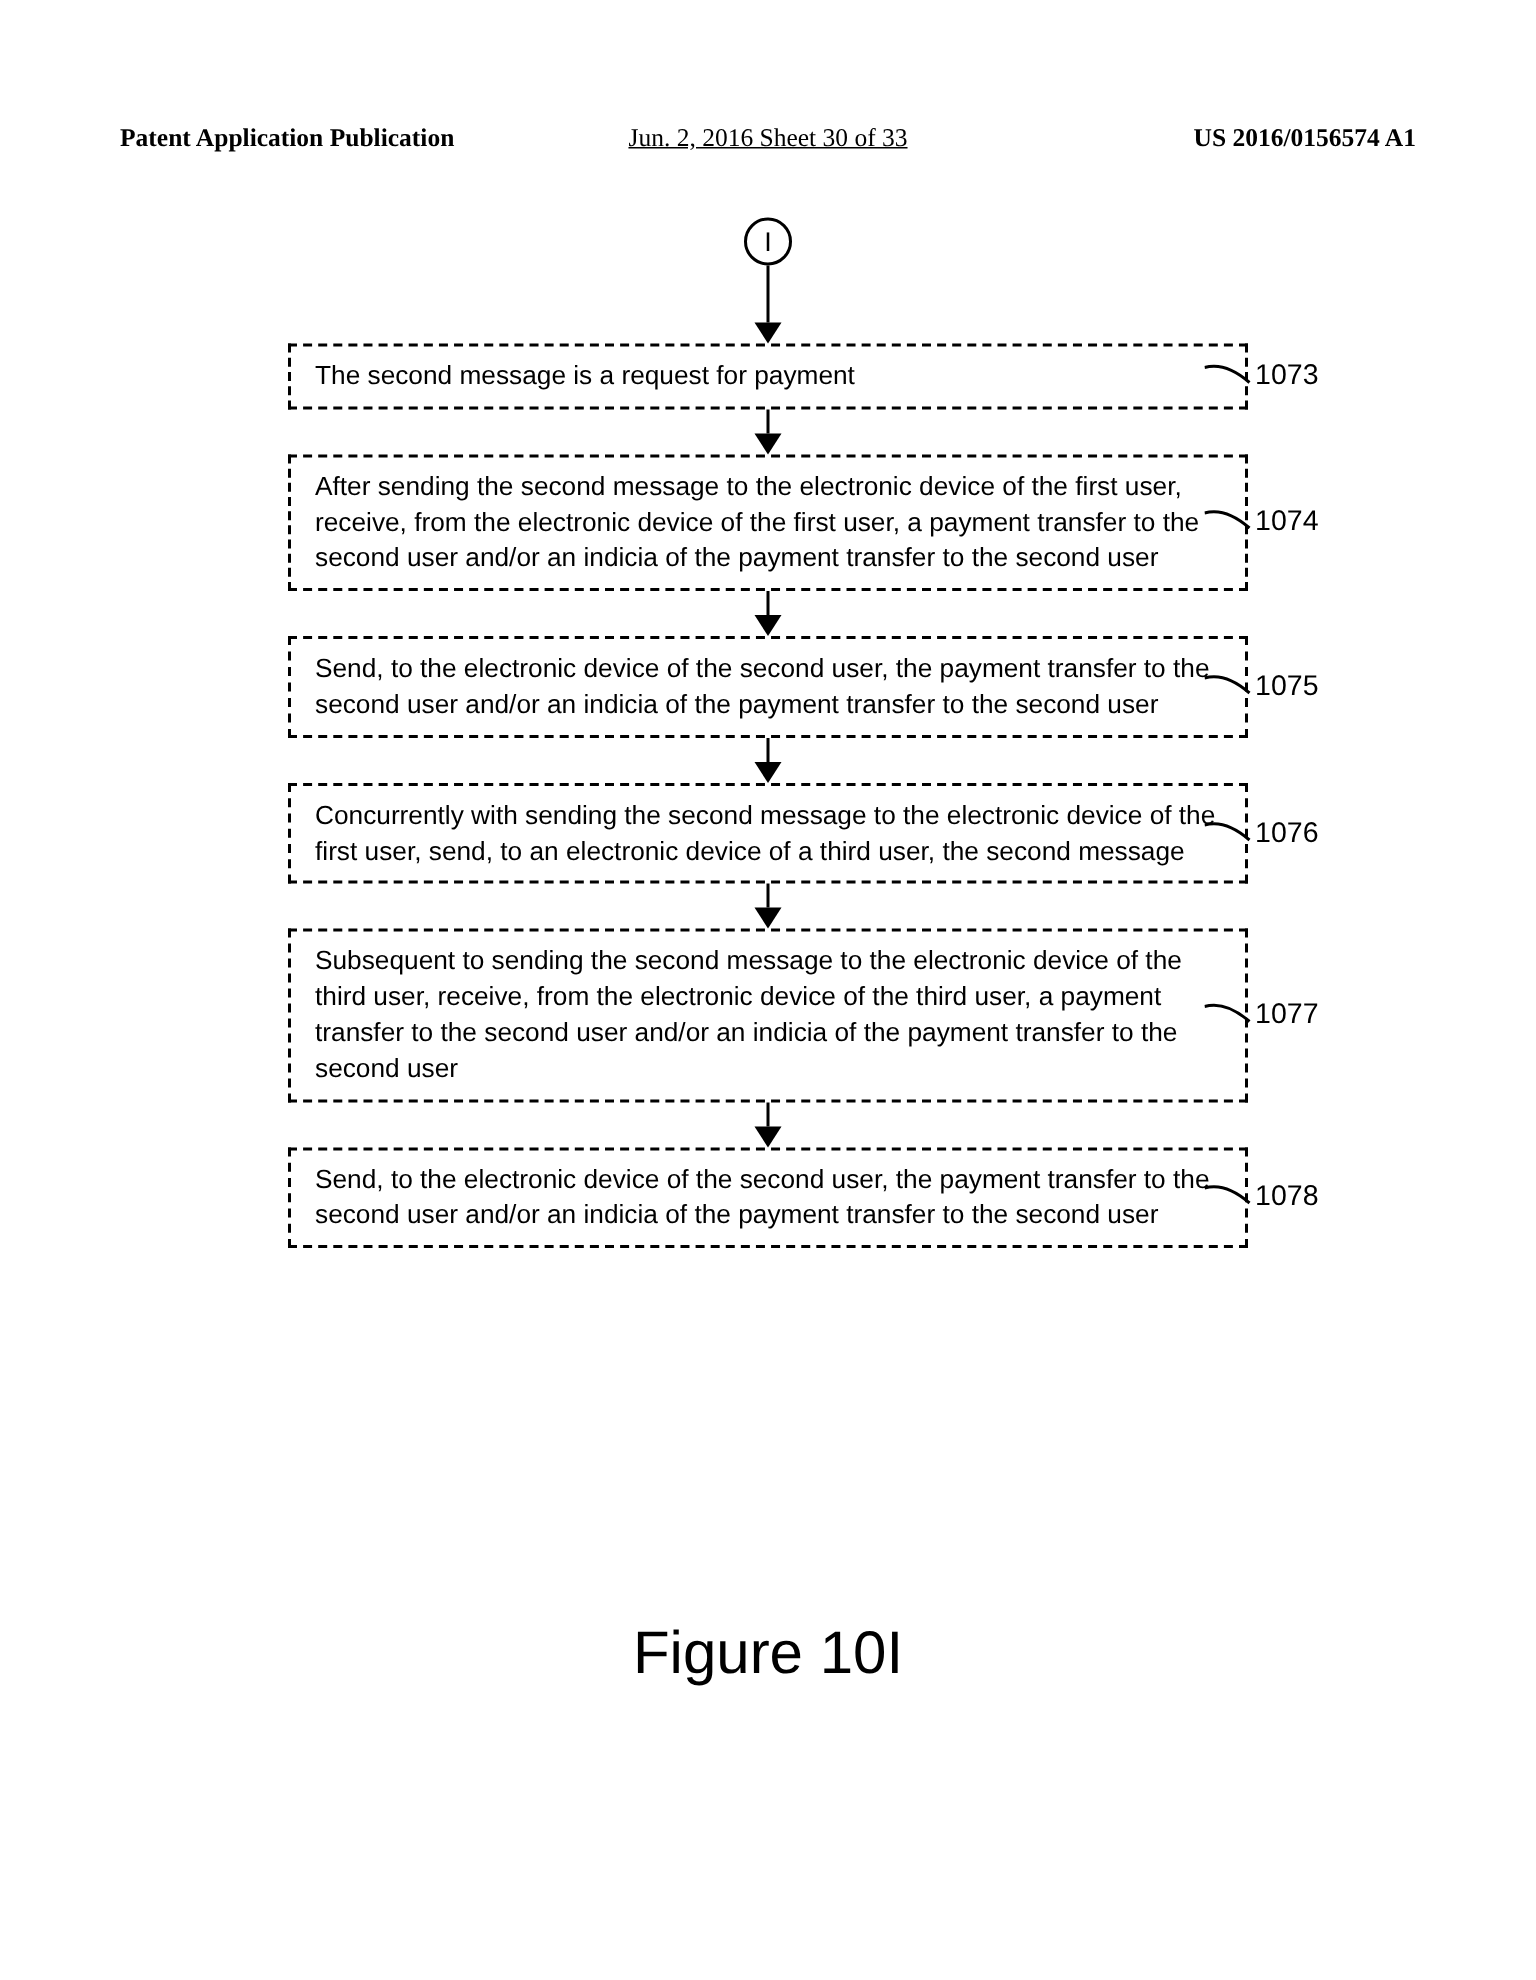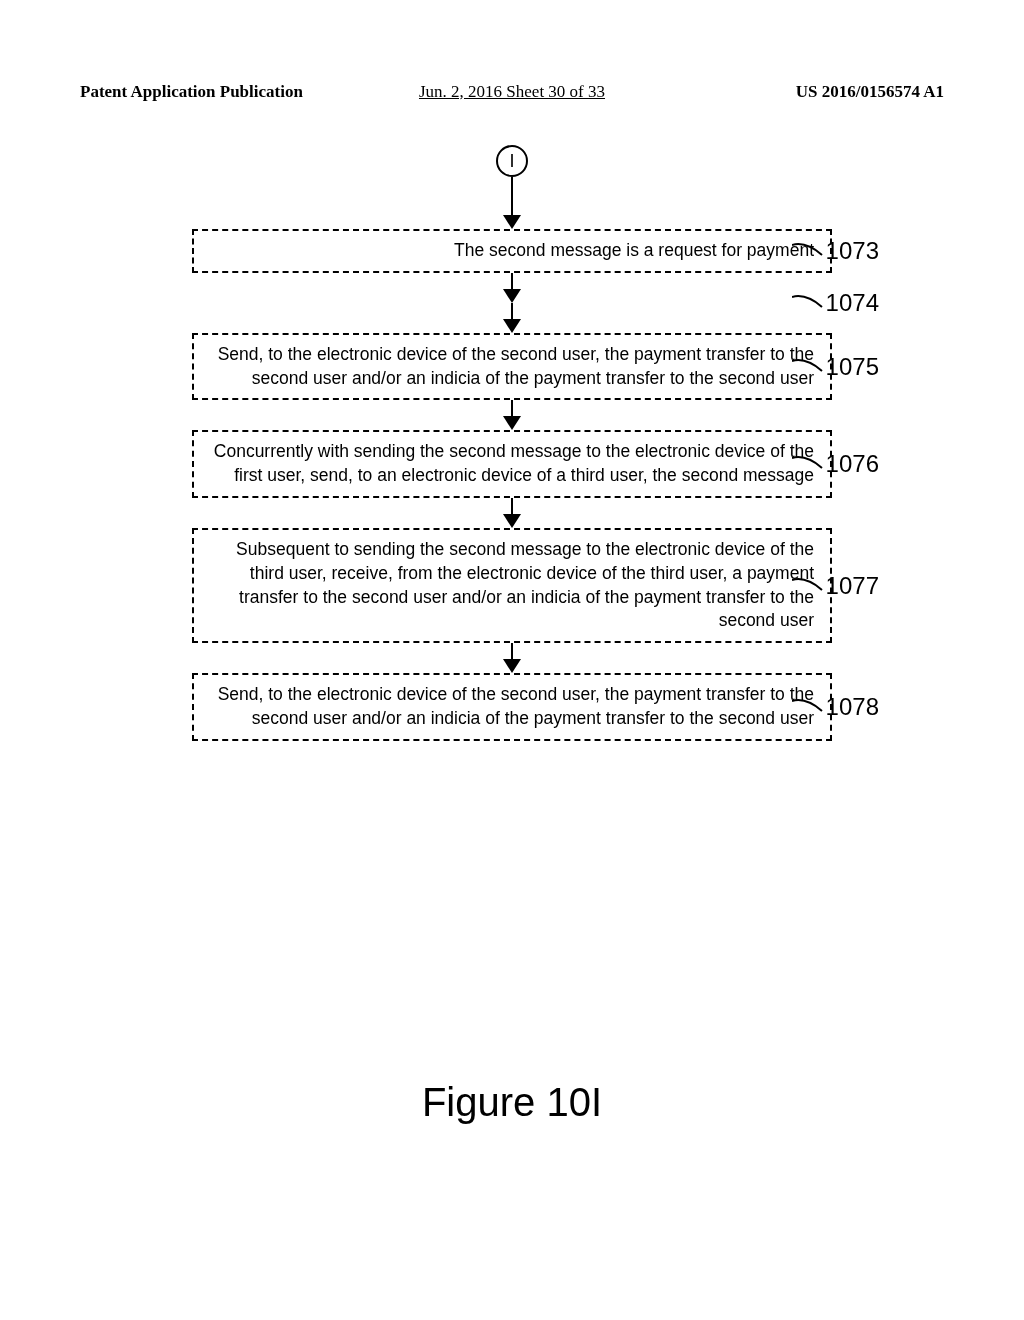--- a/index.html
+++ b/index.html
@@ -74,34 +74,34 @@
   .step-wrap {
     position:relative;
     width:100%;
     display:flex;
     justify-content:center;
   }
   .step {
     width:640px;
     border:2px dashed #000;
     padding:8px 16px;
-    text-align:right;
+    text-align:left;
     font-size:17.5px;
     line-height:1.36;
   }
 
   
   .ref {
     position:absolute;
     right:30px;
     top:50%;
     transform:translateY(-50%);
     display:flex;
     align-items:center;
-    font-size:24px;
+    font-size:19px;
   }
   .ref svg { display:block; }
 
   .figure-title {
     position:absolute;
     left:0;
     width:100%;
     text-align:center;
     top:1080px;
     font-size:40px;
@@ -139,20 +139,23 @@
         <span>1073</span>
       </div>
     </div>
 
     <div class="arrow arrow-gap">
       <div class="shaft"></div>
         <div class="head"></div>
     </div>
 
     <div class="step-wrap">
+      <div class="step">
+        <span>After sending the second message to the electronic device of the first user, receive, from the electronic device of the first user, a payment transfer to the second user and/or an indicia of the payment transfer to the second user</span>
+      </div>
       <div class="ref">
         <svg width="34" height="20">
             <path d="M0 4 Q14 0 30 14" fill="none" stroke="#000" stroke-width="2"></path>
           </svg>
         <span>1074</span>
       </div>
     </div>
 
     <div class="arrow arrow-gap">
       <div class="shaft"></div>

